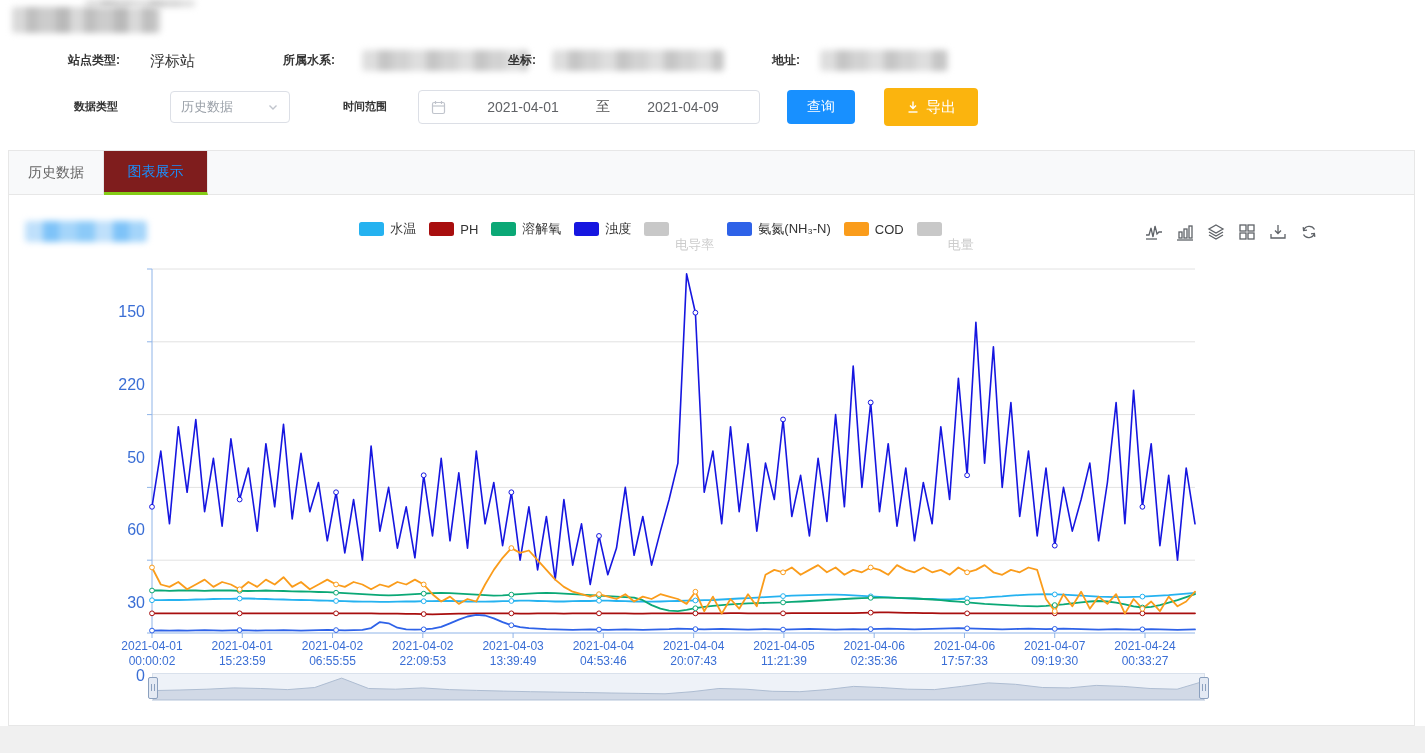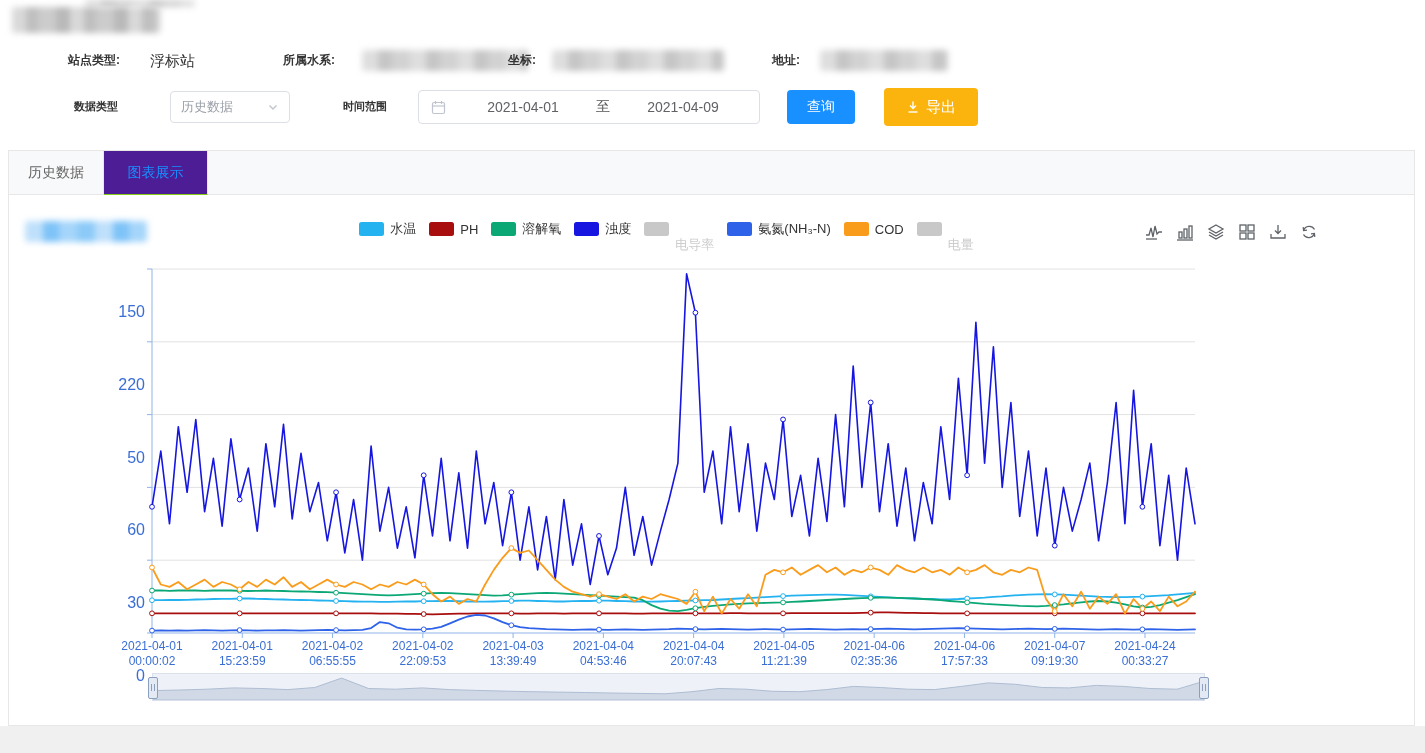--- a/index.html
+++ b/index.html
@@ -55,22 +55,22 @@
   .tabbar{
     height:43px;background:#f8f9fa;border-bottom:1px solid #e7e7e7;
     display:flex;align-items:stretch;
   }
   .tab{
     display:flex;align-items:center;justify-content:center;
     width:95px;font-size:14px;color:#666;cursor:pointer;
     border-right:1px solid #e7e7e7;box-sizing:border-box;
   }
   .tab.active{
-    width:104px;background:#4c1d95;color:#1890ff;
-    margin-bottom:-1px;border-bottom:1px solid #84cc16;
+    width:104px;background:#7f1d1d;color:#1890ff;
+    margin-bottom:-1px;border-bottom:3px solid #84cc16;
   }
   .chart-section{position:relative;height:530px;}
   .chart-title-blur{position:absolute;left:16px;top:26px;width:122px;height:21px;}
 
   .legend{
     position:absolute;left:0;right:90px;top:24px;height:20px;
     display:flex;justify-content:center;align-items:center;gap:13px;
   }
   .lg-item{display:flex;align-items:center;gap:6px;cursor:pointer;}
   .lg-chip{width:25px;height:14px;border-radius:2.5px;display:inline-block;}

